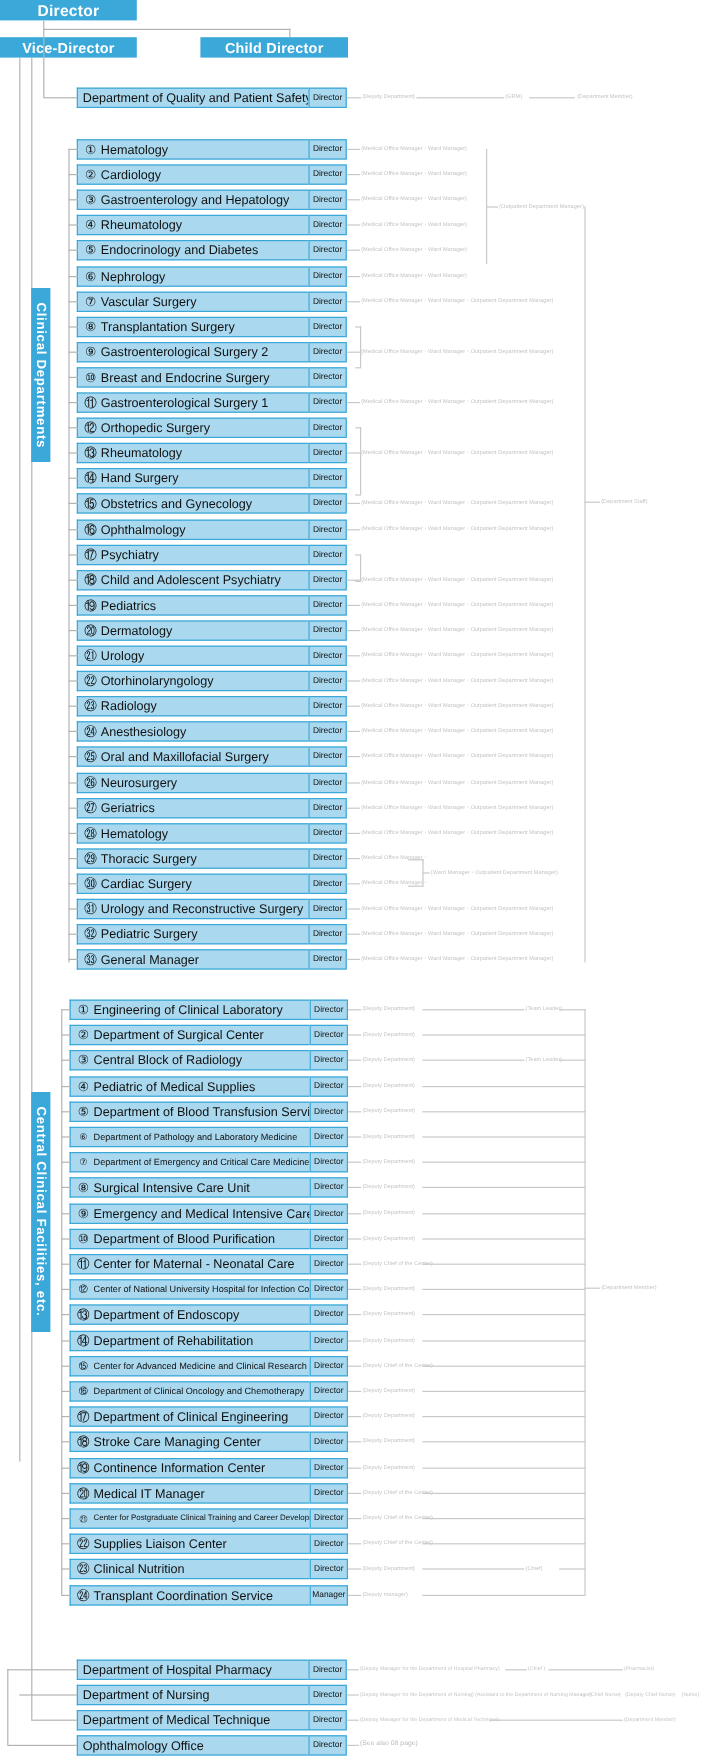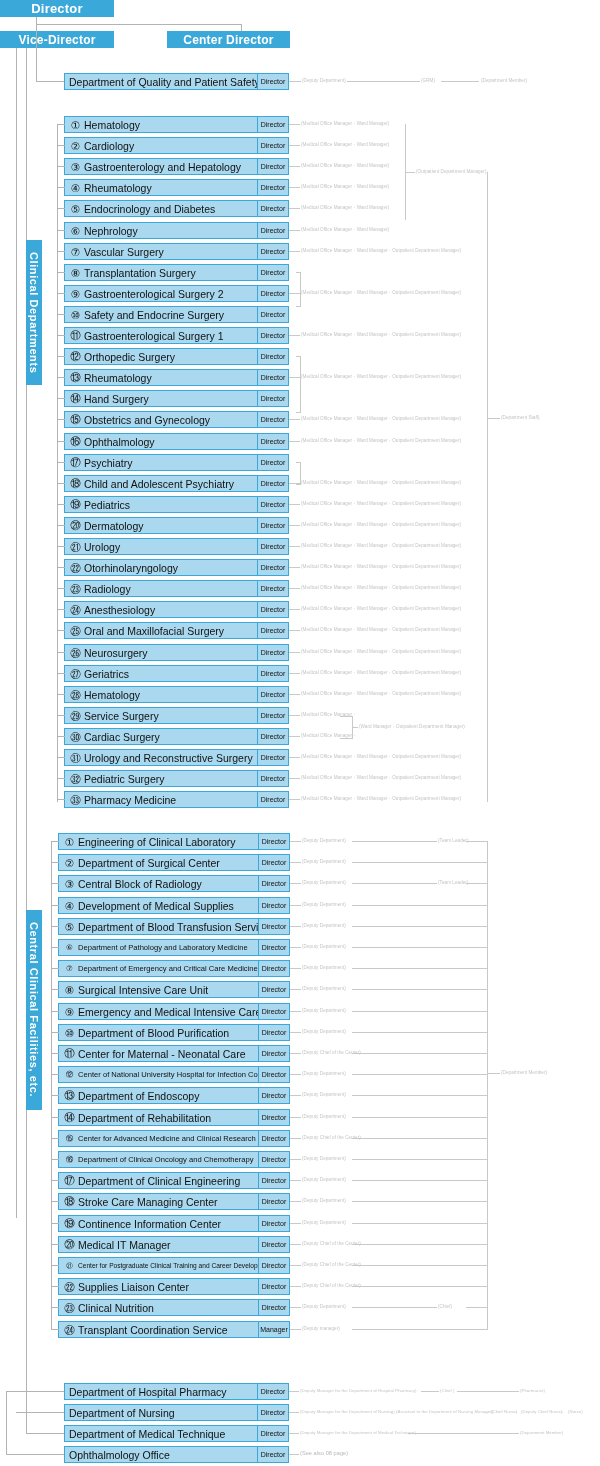--- a/index.html
+++ b/index.html
@@ -106,21 +106,21 @@
   }
   .faint.sm { font-size: 4.3px; }
 </style>
 </head>
 <body>
 
 <div class="canvas">
 
   <div class="hdr" id="box-director">Director</div>
   <div class="hdr" id="box-vice">Vice-Director</div>
-  <div class="hdr" id="box-deputy">Center Director</div>
+  <div class="hdr" id="box-deputy">Child Director</div>
 
   <div class="ln v" style="left:36px; top:17px; height:8px;"></div>
   <div class="ln h" style="left:36px; top:24px; width:206px;"></div>
   <div class="ln v" style="left:241px; top:24px; height:7px;"></div>
   <div class="ln v" style="left:36px; top:24px; height:57px;"></div>
 
   <div class="ln v" style="left:16px; top:48px; height:1170px;"></div>
   <div class="ln v" style="left:26px; top:48px; height:1385px;"></div>
 
   <div class="ln h" style="left:36px; top:81px; width:28px;"></div>
@@ -208,21 +208,21 @@
         <div class="name" style="width: 193px;">
           <span class="num">⑨</span>
           <span>Gastroenterological Surgery 2</span>
         </div>
         <div class="role">Director</div>
       </div>
       <div class="ln h" style="left: 57px; top: 293px; width: 8px;"></div>
       <div class="row" style="left: 64px; top: 306px; width: 225px;">
         <div class="name" style="width: 193px;">
           <span class="num">⑩</span>
-          <span>Safety and Endocrine Surgery</span>
+          <span>Breast and Endocrine Surgery</span>
         </div>
         <div class="role">Director</div>
       </div>
       <div class="ln h" style="left: 57px; top: 314px; width: 8px;"></div>
       <div class="row" style="left: 64px; top: 327px; width: 225px;">
         <div class="name" style="width: 193px;">
           <span class="num">⑪</span>
           <span>Gastroenterological Surgery 1</span>
         </div>
         <div class="role">Director</div>
@@ -360,21 +360,21 @@
         <div class="name" style="width: 193px;">
           <span class="num">㉘</span>
           <span>Hematology</span>
         </div>
         <div class="role">Director</div>
       </div>
       <div class="ln h" style="left: 57px; top: 694px; width: 8px;"></div>
       <div class="row" style="left: 64px; top: 707px; width: 225px;">
         <div class="name" style="width: 193px;">
           <span class="num">㉙</span>
-          <span>Service Surgery</span>
+          <span>Thoracic Surgery</span>
         </div>
         <div class="role">Director</div>
       </div>
       <div class="ln h" style="left: 57px; top: 715px; width: 8px;"></div>
       <div class="row" style="left: 64px; top: 728px; width: 225px;">
         <div class="name" style="width: 193px;">
           <span class="num">㉚</span>
           <span>Cardiac Surgery</span>
         </div>
         <div class="role">Director</div>
@@ -392,21 +392,21 @@
         <div class="name" style="width: 193px;">
           <span class="num">㉜</span>
           <span>Pediatric Surgery</span>
         </div>
         <div class="role">Director</div>
       </div>
       <div class="ln h" style="left: 57px; top: 778px; width: 8px;"></div>
       <div class="row" style="left: 64px; top: 791px; width: 225px;">
         <div class="name" style="width: 193px;">
           <span class="num">㉝</span>
-          <span>Pharmacy Medicine</span>
+          <span>General Manager</span>
         </div>
         <div class="role">Director</div>
       </div>
       <div class="ln h" style="left: 57px; top: 799px; width: 8px;"></div>
     </div>
   <div id="clinical-notes">
       <div class="ln f h" style="left: 289px; top: 124px; width: 11px;"></div>
       <div class="faint" style="left: 301px; top: 122px;">(Medical Office Manager・Ward Manager)</div>
       <div class="ln f h" style="left: 289px; top: 145px; width: 11px;"></div>
       <div class="faint" style="left: 301px; top: 143px;">(Medical Office Manager・Ward Manager)</div>
@@ -515,21 +515,21 @@
         <div class="name" style="width: 200px;">
           <span class="num">③</span>
           <span>Central Block of Radiology</span>
         </div>
         <div class="role">Director</div>
       </div>
       <div class="ln h" style="left: 51px; top: 883px; width: 8px;"></div>
       <div class="row" style="left: 58px; top: 897px; width: 232px;">
         <div class="name" style="width: 200px;">
           <span class="num">④</span>
-          <span>Development of Medical Supplies</span>
+          <span>Pediatric of Medical Supplies</span>
         </div>
         <div class="role">Director</div>
       </div>
       <div class="ln h" style="left: 51px; top: 905px; width: 8px;"></div>
       <div class="row" style="left: 58px; top: 918px; width: 232px;">
         <div class="name" style="width: 200px;">
           <span class="num">⑤</span>
           <span>Department of Blood Transfusion Service</span>
         </div>
         <div class="role">Director</div>

